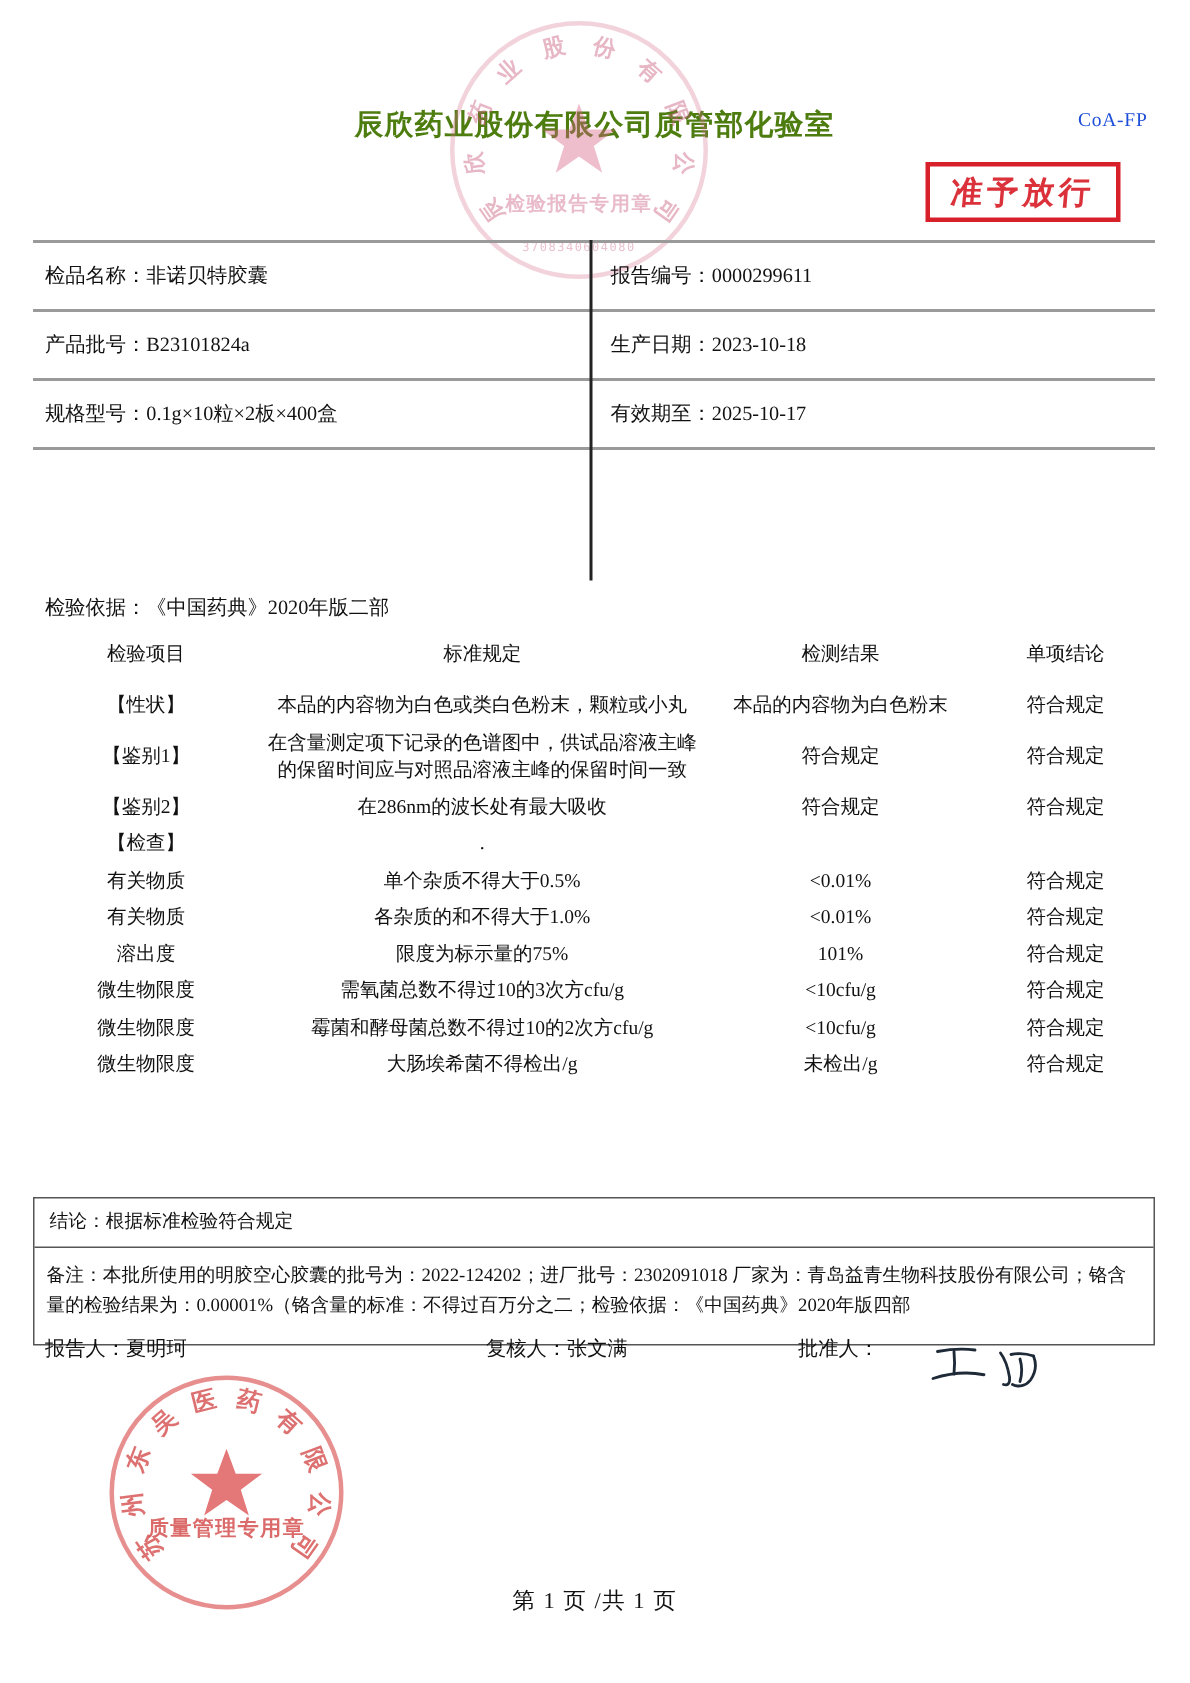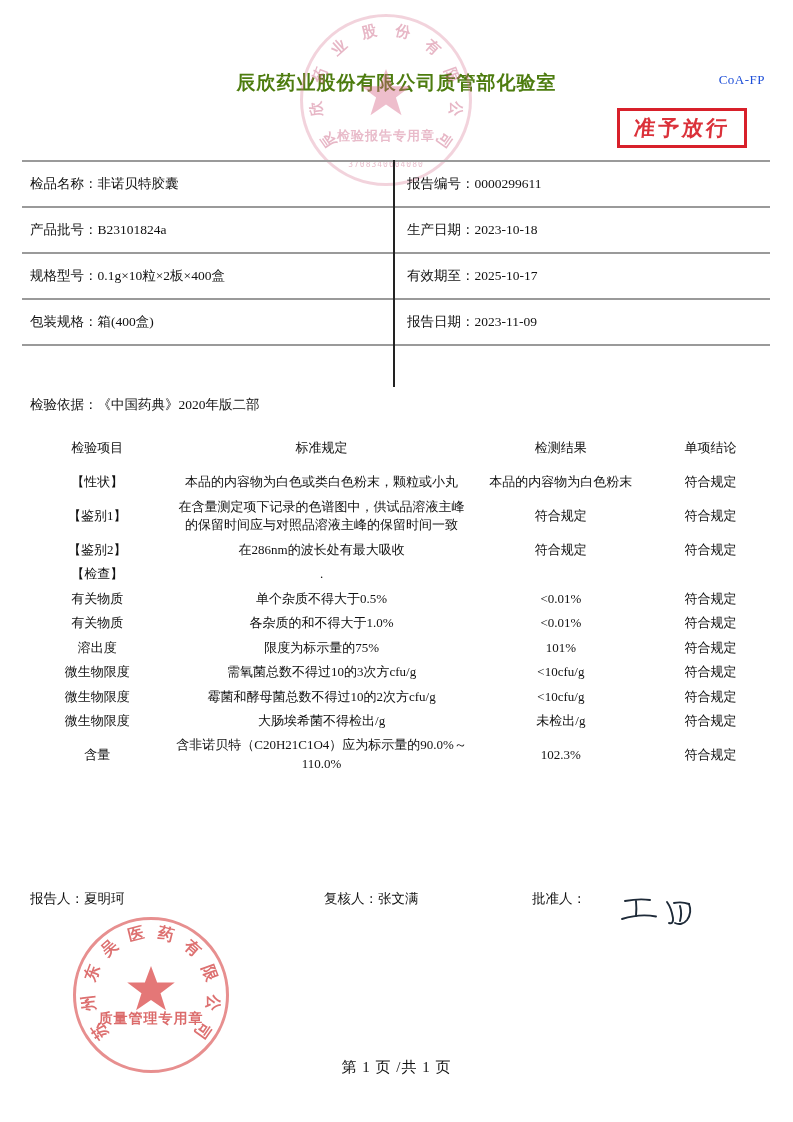--- a/index.html
+++ b/index.html
@@ -192,21 +192,21 @@
     position: absolute;
     top: 396px;
     left: 30px;
     font-size: 13.5px;
     color: #111;
   }
 
   
   .res-table {
     position: absolute;
-    top: 436px;
+    top: 424px;
     left: 22px;
     width: 748px;
     border-collapse: collapse;
     font-size: 13px;
   }
   .res-table th,
   .res-table td {
     border: none;
     padding: 3px 2px;
     vertical-align: middle;
@@ -333,28 +333,20 @@
       </div>
     </div>
     <div class="info-row">
       <div class="info-cell left">
         <span class="lab">规格型号：</span><span class="val">0.1g×10粒×2板×400盒</span>
       </div>
       <div class="info-cell right">
         <span class="lab">有效期至：</span><span class="val">2025-10-17</span>
       </div>
     </div>
-    <div class="info-row">
-      <div class="info-cell left">
-        <span class="lab">包装规格：</span><span class="val">箱(400盒)</span>
-      </div>
-      <div class="info-cell right">
-        <span class="lab">报告日期：</span><span class="val">2023-11-09</span>
-      </div>
-    </div>
   </div>
   <div class="vdivider"></div>
 
   <div class="basis">
     <span>检验依据：</span><span>《中国药典》2020年版二部</span>
   </div>
 
   <table class="res-table">
     <thead>
       <tr>
@@ -418,29 +410,27 @@
           <td class="col-std">霉菌和酵母菌总数不得过10的2次方cfu/g</td>
           <td class="col-result">&lt;10cfu/g</td>
           <td class="col-concl">符合规定</td>
         </tr>
         <tr>
           <td class="col-item">微生物限度</td>
           <td class="col-std">大肠埃希菌不得检出/g</td>
           <td class="col-result">未检出/g</td>
           <td class="col-concl">符合规定</td>
         </tr>
-        <tr>
-          <td class="col-item">含量</td>
-          <td class="col-std">含非诺贝特（C20H21C1O4）应为标示量的90.0%～110.0%</td>
-          <td class="col-result">102.3%</td>
-          <td class="col-concl">符合规定</td>
-        </tr>
       </tbody>
   </table>
 
+  <div class="concl-box">
+    <div class="concl-line">结论：根据标准检验符合规定</div>
+    <div class="remark-line">备注：本批所使用的明胶空心胶囊的批号为：2022-124202；进厂批号：2302091018 厂家为：青岛益青生物科技股份有限公司；铬含量的检验结果为：0.00001%（铬含量的标准：不得过百万分之二；检验依据：《中国药典》2020年版四部</div>
+  </div>
 
   <div class="sig-row">
     <div class="sig sig-reporter">
       <span>报告人：</span><span>夏明珂</span>
     </div>
     <div class="sig sig-reviewer">
       <span>复核人：</span><span>张文满</span>
     </div>
     <div class="sig sig-approver">
       <span>批准人：</span>

